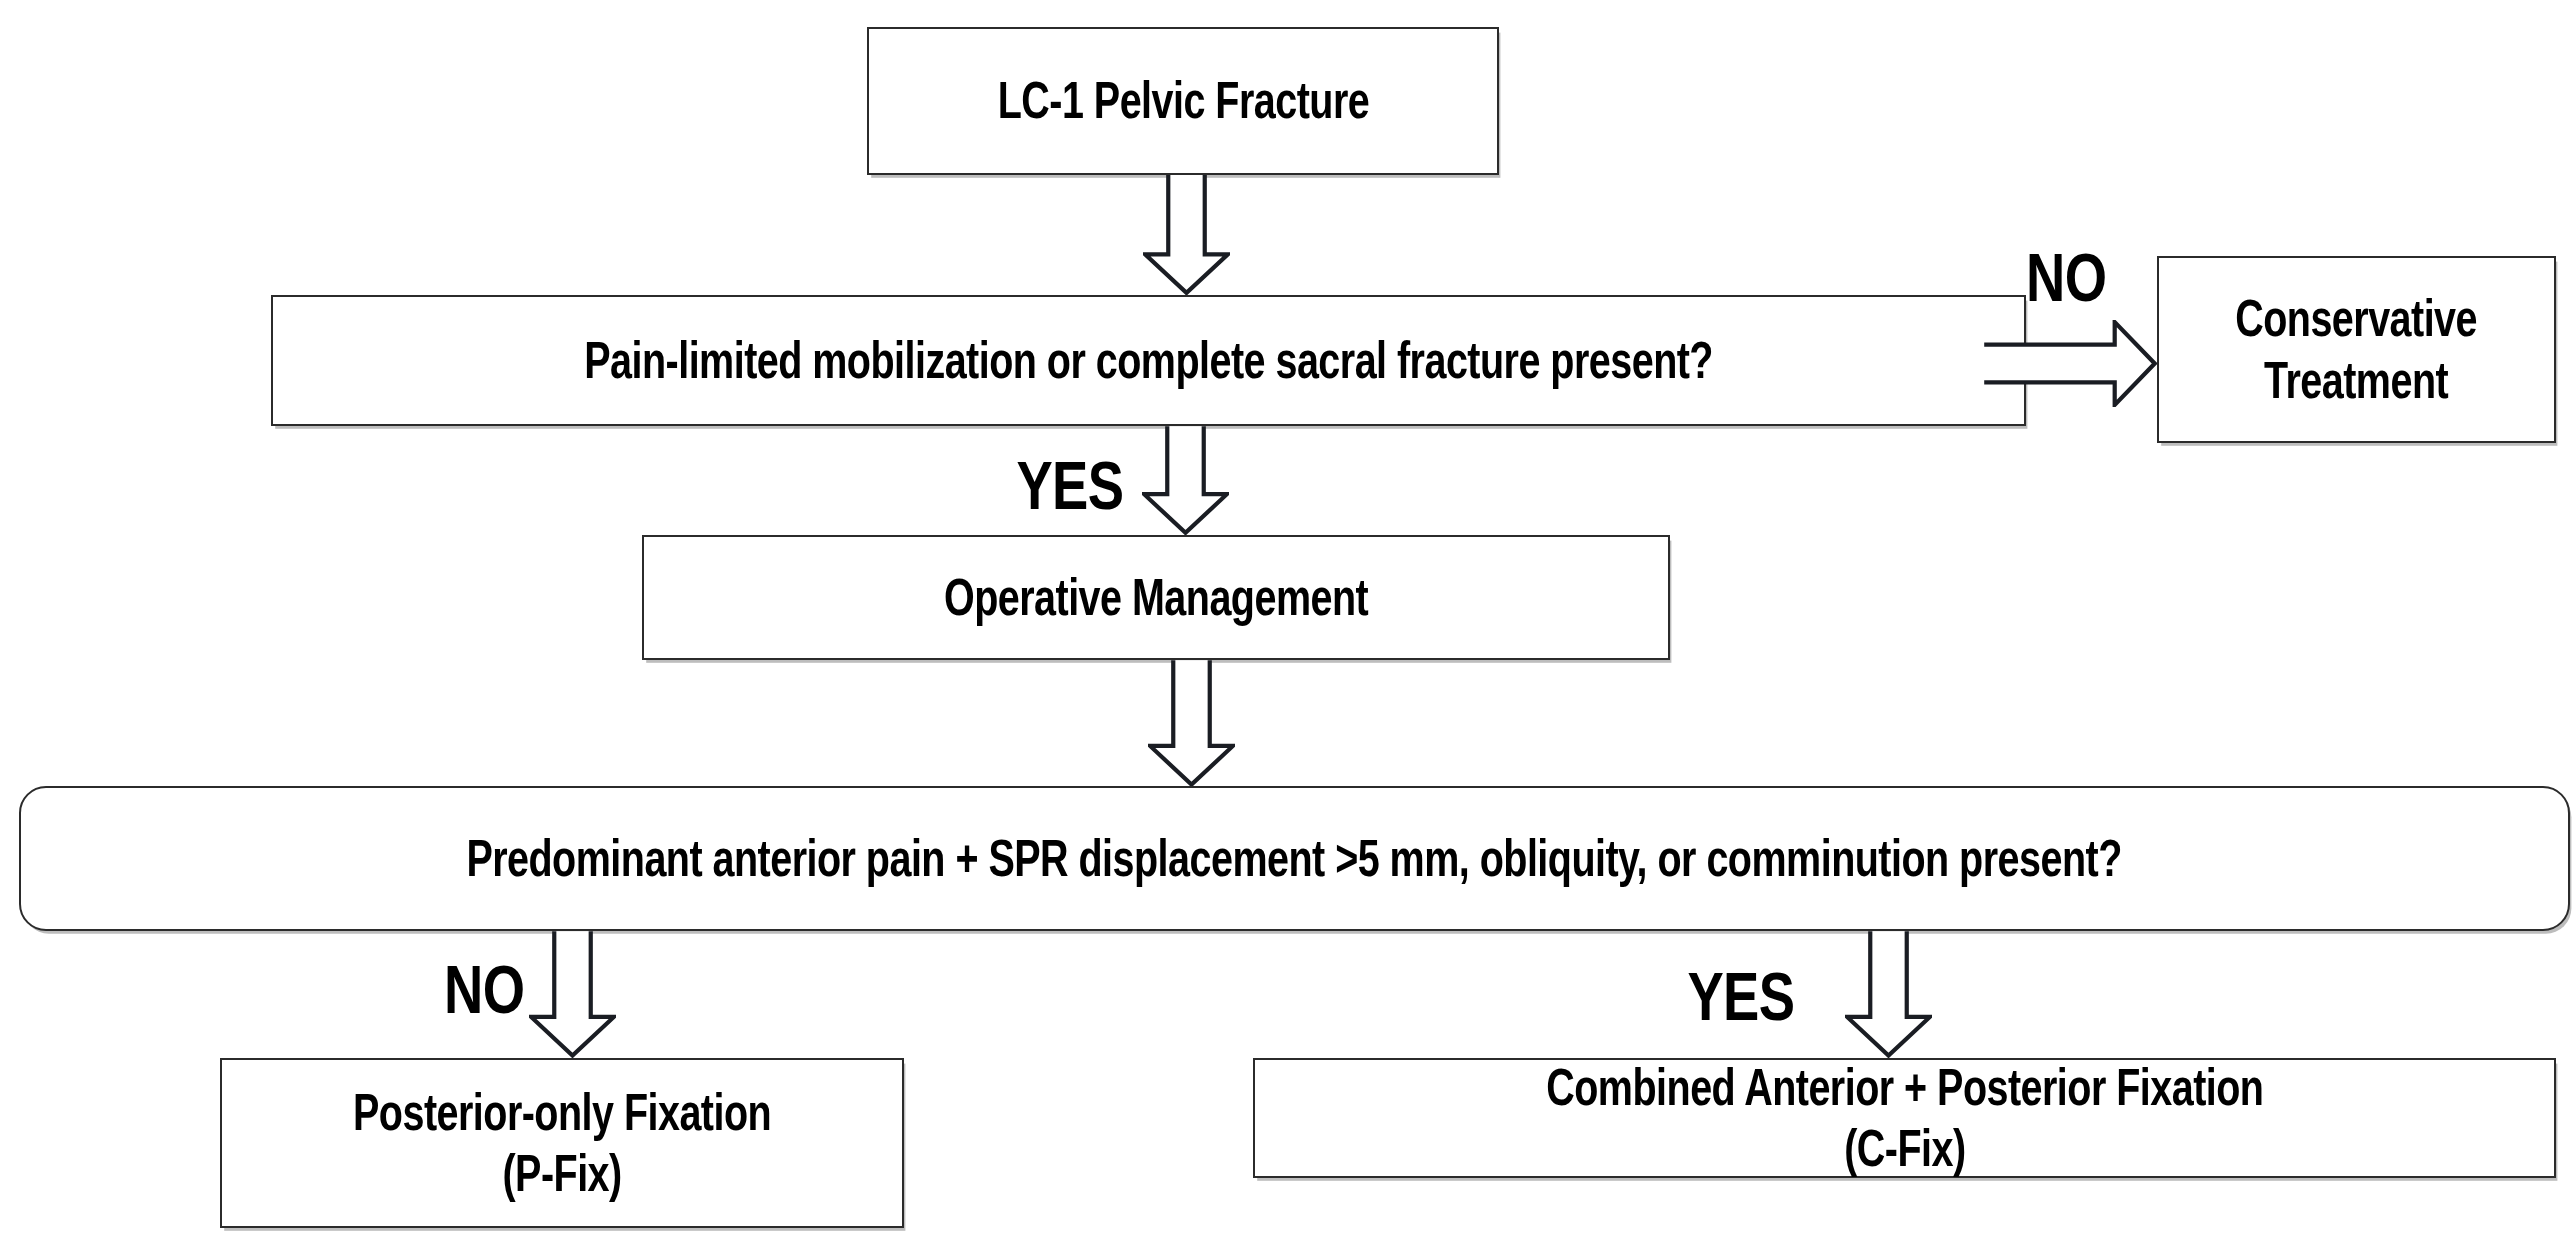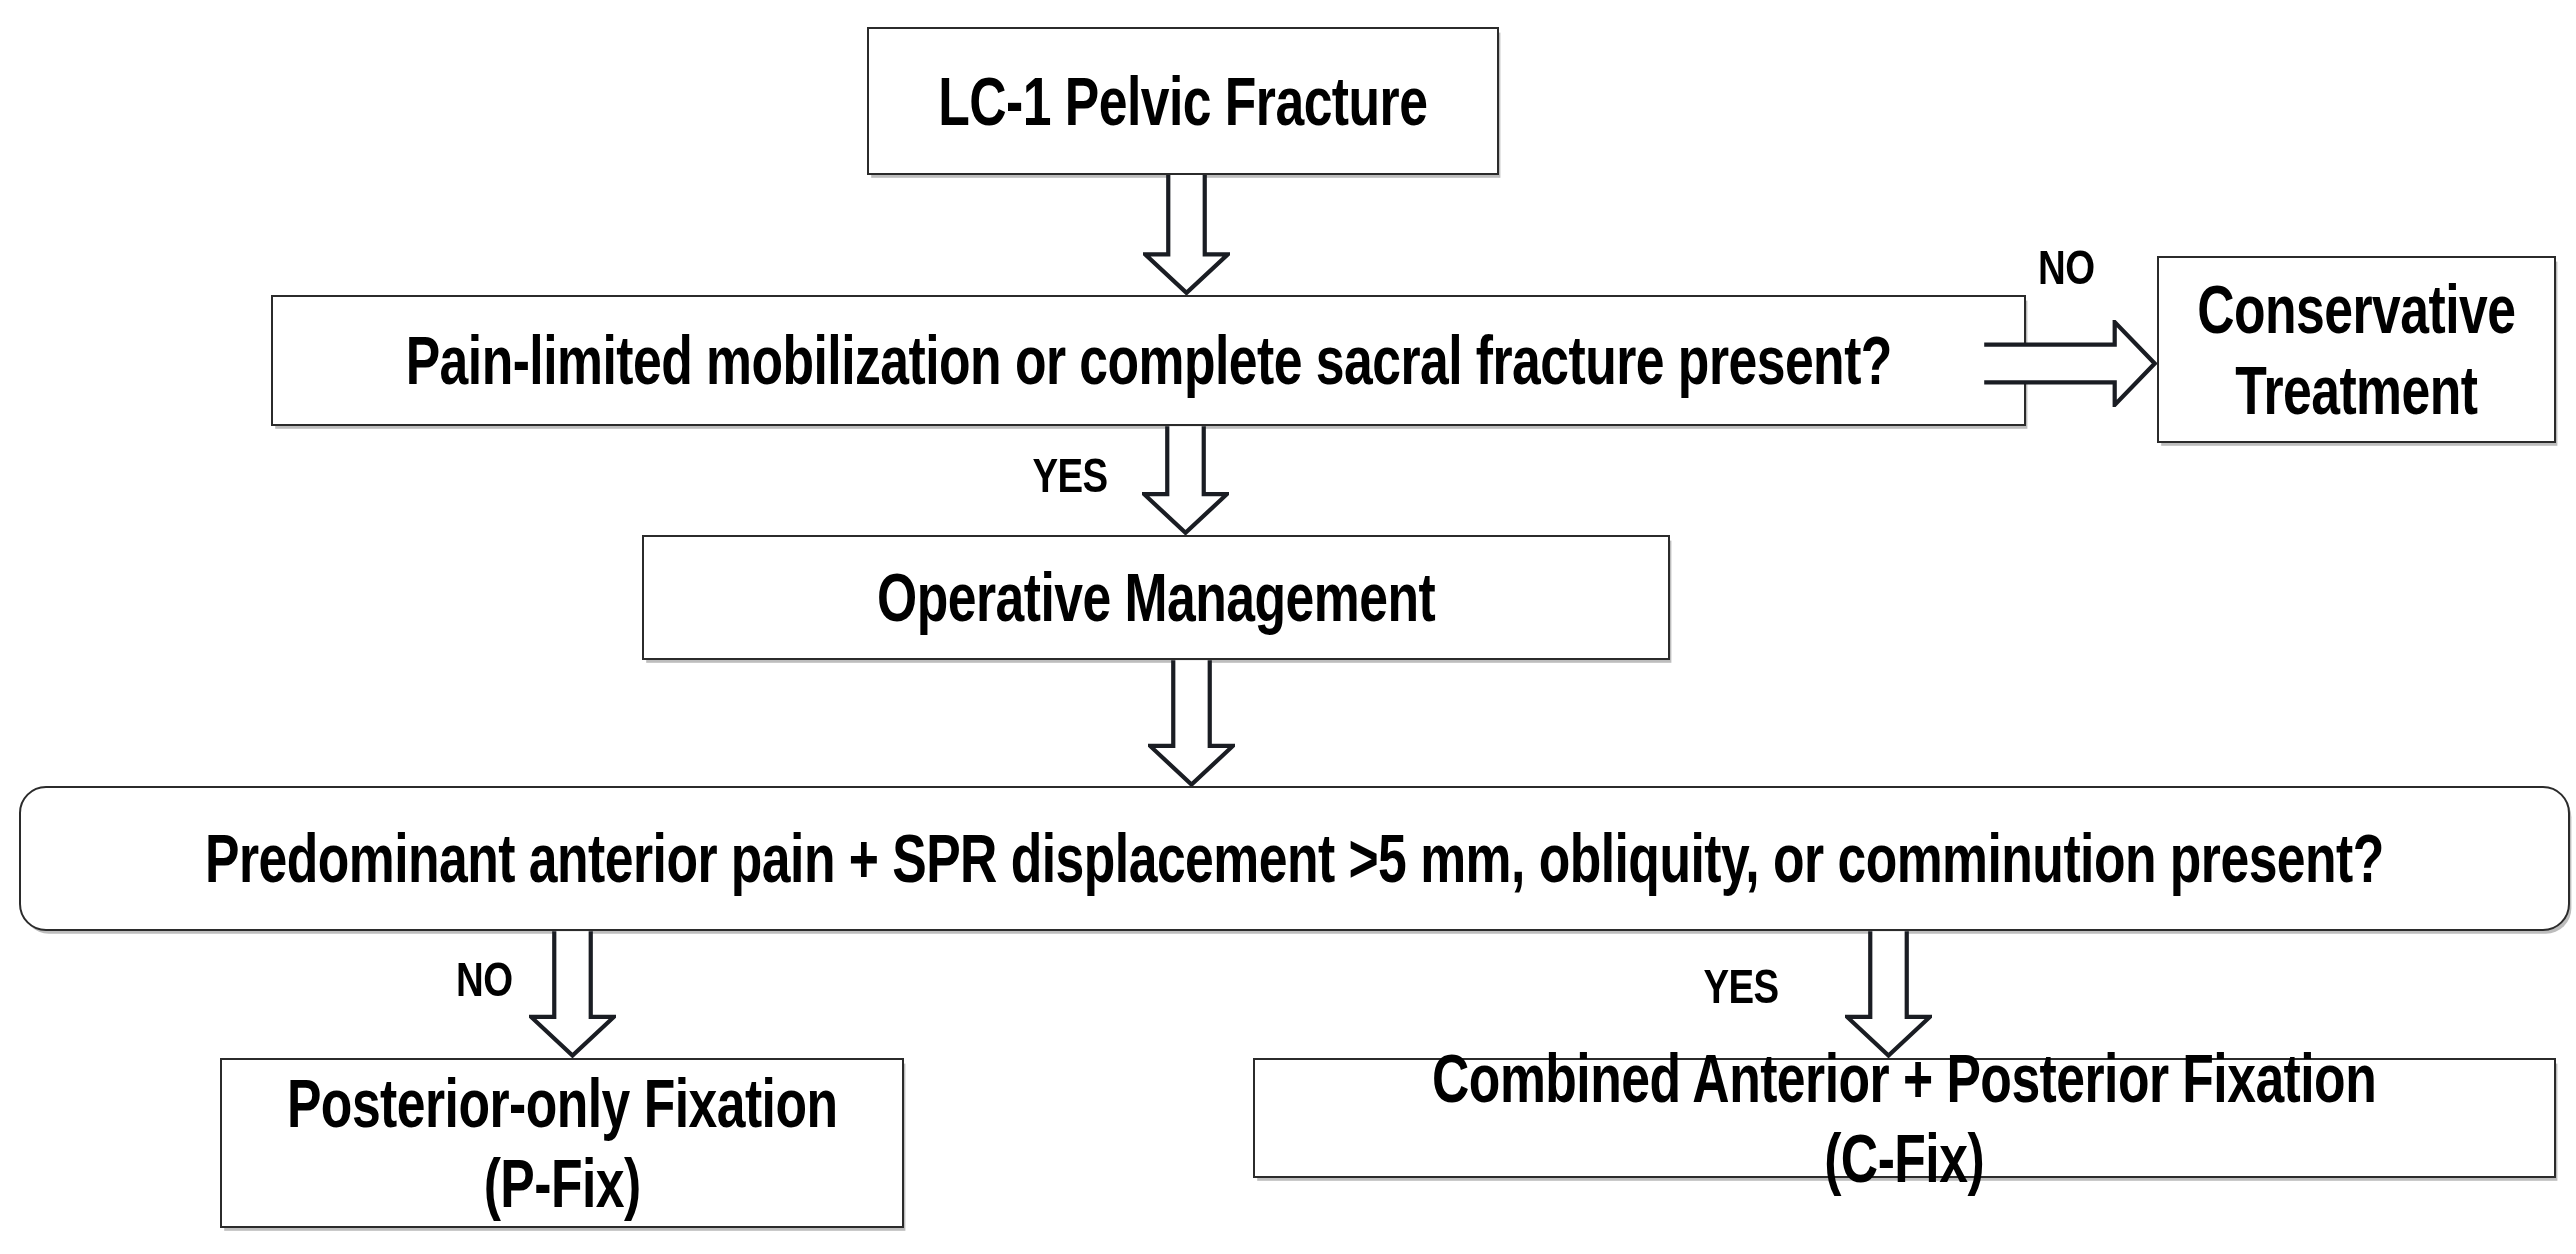--- a/index.html
+++ b/index.html
@@ -18,35 +18,35 @@
     font-family:"Liberation Sans","DejaVu Sans",sans-serif;
     color:var(--text);
   }
   .bx{
     position:absolute;
     display:flex;align-items:center;justify-content:center;
     background:var(--box-fill);
     border:2.1px solid var(--box-border);
     box-shadow:2.8px 4.2px 0 -1.4px #bdbdbd;
     box-sizing:border-box;
-    font-weight:700;font-size:68px;line-height:1.18;
+    font-weight:700;font-size:52px;line-height:1.18;
   }
   .txt{
     display:inline-block;
     white-space:nowrap;
     transform:scaleX(0.76);
     transform-origin:center center;
     letter-spacing:-0.7px;
   }
   .txt.multi{white-space:normal;text-align:center;}
   .txt.multi div{white-space:nowrap;}
   .lbl{
     position:absolute;
-    display:flex;align-items:center;justify-content:center;
-    font-weight:700;font-size:48px;
+    display:flex;justify-content:center;
+    font-weight:700;font-size:68px;
   }
   .lbl .txt{transform:scaleX(0.80);}
   .arrow{position:absolute;line-height:0;}
   .arrow svg{display:block;}
   .arrow path{
     fill:#ffffff;
     stroke:var(--arrow-outline);
     stroke-width:6;
     stroke-linejoin:miter;
   }

